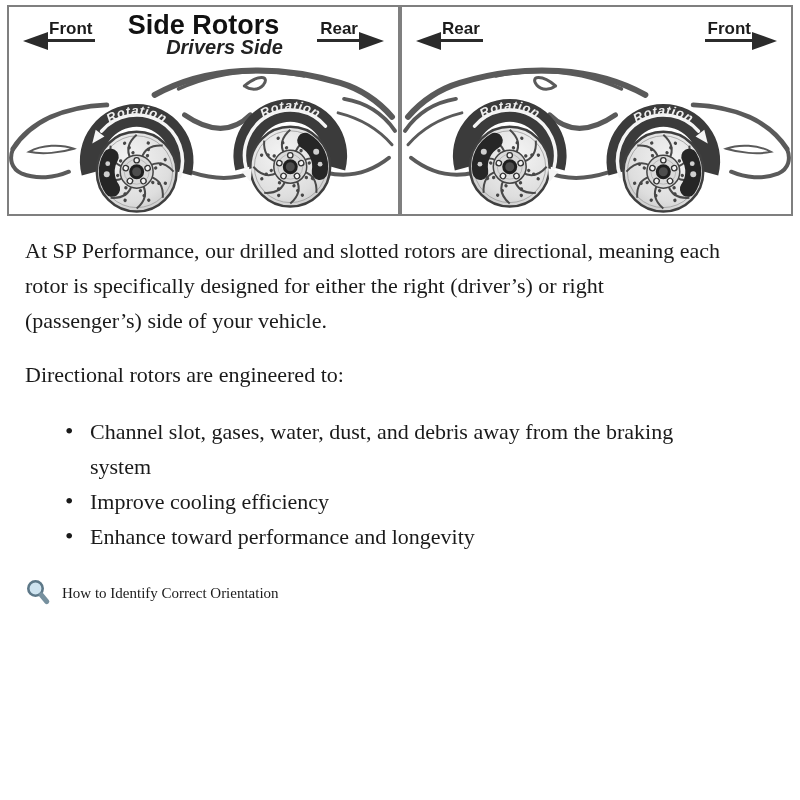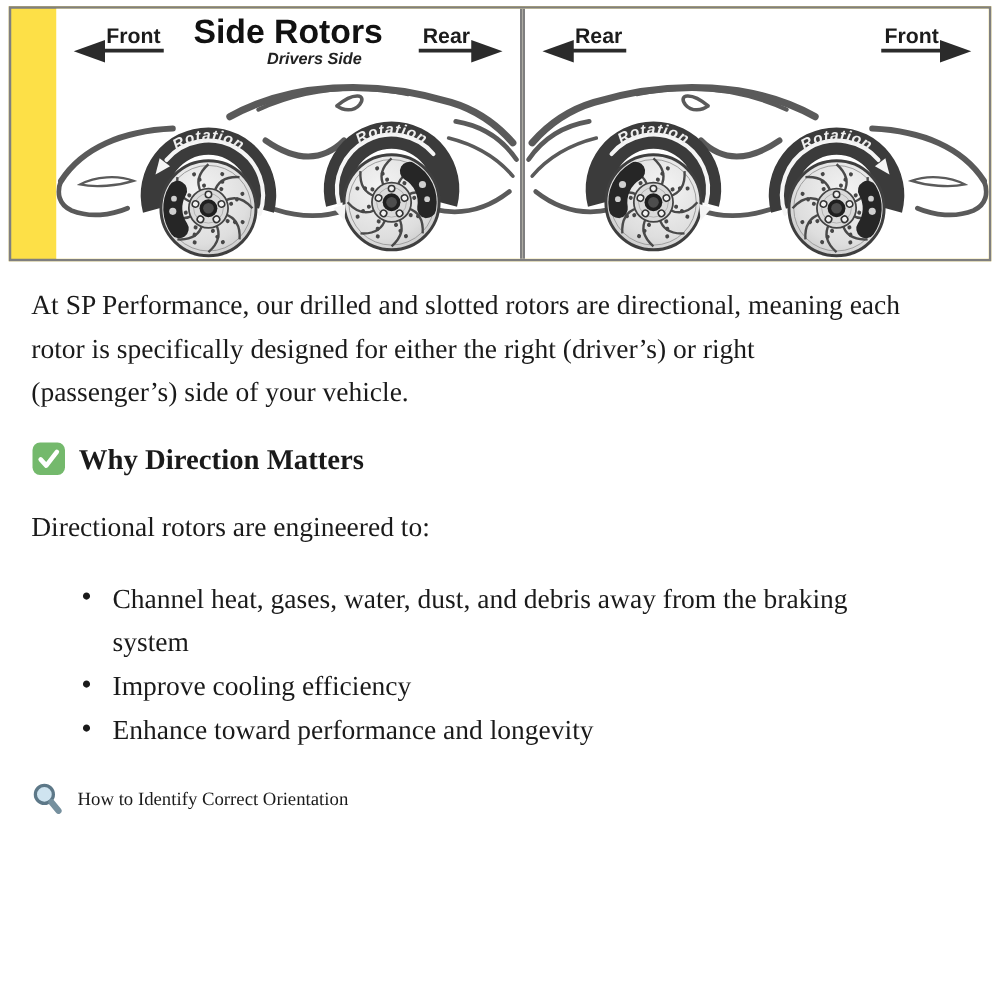--- a/index.html
+++ b/index.html
@@ -1,26 +1,26 @@
 <!DOCTYPE html>
 <html><head>
 <meta charset="utf-8">
 <style>
   html,body{margin:0;padding:0;background:#ffffff;width:800px;}
   body{font-family:"Liberation Serif","DejaVu Serif",serif;color:#1a1a1a;}
 
   
-  .diagram{margin:5px 7px 0 7px;border:2px solid #7f7f7f;display:flex;background:#fde047;padding-left:36px;}
+  .diagram{margin:5px 7px 0 7px;border:2px solid #7f7f7f;display:flex;background:#3b82f6;}
   .panel{flex:1 1 0;background:#fff;position:relative;}
   .panel.left{border-right:2px solid #7f7f7f;}
   .panel.right{border-left:2px solid #7f7f7f;}
   .panel-header{position:relative;height:54px;font-family:"Liberation Sans",sans-serif;}
   .panel-titles{position:absolute;left:0;right:0;top:4px;text-align:center;}
   .panel-title{font-size:27px;font-weight:bold;color:#111;line-height:28px;letter-spacing:0;}
-  .panel-subtitle{font-size:13px;font-weight:bold;font-style:italic;color:#222;line-height:16px;margin-left:42px;}
+  .panel-subtitle{font-size:20px;font-weight:bold;font-style:italic;color:#222;line-height:16px;margin-left:42px;}
   .dir-label{position:absolute;top:12px;display:flex;align-items:flex-end;}
   .dir-label.at-left{left:14px;}
   .dir-label.at-right{right:14px;}
   .dir-word{font-size:17px;font-weight:bold;color:#1c1c1c;border-bottom:3px solid #2b2b2b;padding:0 3px 1px 3px;line-height:19px;}
   .tri{width:0;height:0;border-top:9px solid transparent;border-bottom:9px solid transparent;margin-bottom:-8px;}
   .tri-left{border-right:25px solid #2b2b2b;margin-right:-2px;}
   .tri-right{border-left:25px solid #2b2b2b;margin-left:-2px;}
   .car-svg{display:block;width:100%;height:auto;}
   .rot-text{font-family:"Liberation Sans",sans-serif;font-size:13px;font-weight:bold;font-style:italic;fill:#efefef;letter-spacing:.6px;}
 
@@ -229,34 +229,25 @@
       <text class="rot-text" text-anchor="middle"><textPath href="#tpR2" startOffset="50%">Rotation</textPath></text>
     </svg>
   </div>
 
 </div>
 
 <div class="content">
 
   <p class="intro">At SP Performance, our drilled and slotted rotors are directional, meaning each rotor is specifically designed for either the right (driver’s) or right (passenger’s) side of your vehicle.</p>
 
-  <div class="sec-heading h-bold">
-    <span class="hicon">
-      <svg width="28" height="28" viewBox="0 0 28 28">
-        <rect x="1" y="1" width="26" height="26" rx="6" fill="#74b96c"></rect>
-        <path d="M 7.5 14.5 L 12 19.5 L 20.5 8.5" fill="none" stroke="#ffffff" stroke-width="3.6" stroke-linecap="round" stroke-linejoin="round"></path>
-      </svg>
-    </span>
-    <span>Why Direction Matters</span>
-  </div>
 
   <p class="lead">Directional rotors are engineered to:</p>
 
   <ul class="blist">
-    <li class="w-narrow">Channel heat, gases, water, dust, and debris away from the braking system</li>
+    <li class="w-narrow">Channel slot, gases, water, dust, and debris away from the braking system</li>
     <li>Improve cooling efficiency</li>
     <li>Enhance toward performance and longevity</li>
   </ul>
 
   <div class="sec-heading h-normal">
     <span class="hicon">
       <svg width="27" height="29" viewBox="0 0 27 29">
         <circle cx="10.5" cy="9.5" r="7.2" fill="#cfe4f0" stroke="#5d7888" stroke-width="2.6"></circle>
         <line x1="16.2" y1="15.8" x2="21.8" y2="22.6" stroke="#76909e" stroke-width="5" stroke-linecap="round"></line>
       </svg>

